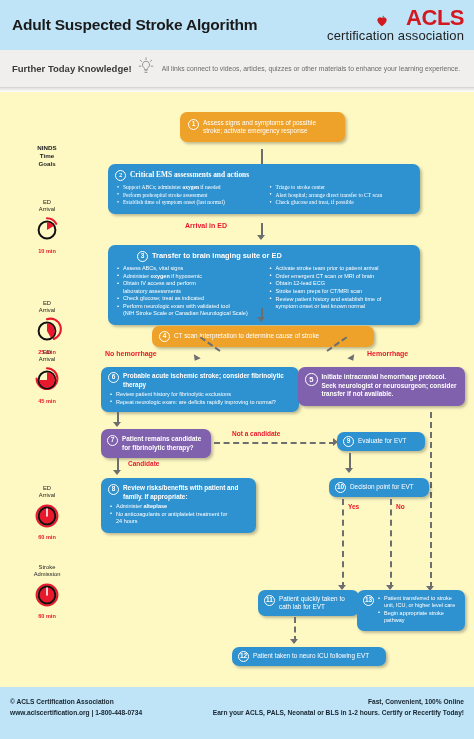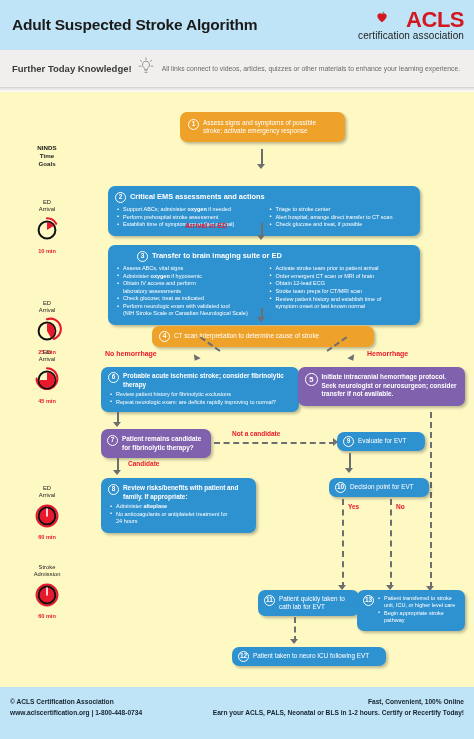--- a/index.html
+++ b/index.html
@@ -14,25 +14,25 @@
 
   
   .header {
     position:absolute; left:0; top:0; width:474px; height:50px;
     background:#bfe4f7;
     display:flex; align-items:center; justify-content:space-between;
     padding:0 10px 0 12px;
   }
   .header-title { font-size:15.5px; font-weight:bold; color:#1a1a1a; letter-spacing:-0.2px; }
   .logo { display:flex; flex-direction:column; align-items:flex-end; line-height:1; }
-  .logo-row { display:flex; align-items:flex-start;gap:16px; }
+  .logo-row { display:flex; align-items:flex-end;gap:16px; }
   .heart { width:14px; height:14px; position:relative; margin-right:1px; }
   .heart svg { display:block; }
   .logo-acls { font-size:22px; font-weight:bold; color:#d31820; letter-spacing:-0.5px; line-height:20px; }
-  .logo-sub { font-size:10px; color:#222; margin-top:1px; letter-spacing:0.1px; }
+  .logo-sub { font-size:13px; color:#222; margin-top:1px; letter-spacing:0.1px; }
 
   
   .kbar {
     position:absolute; left:0; top:50px; width:474px; height:38px;
     background:#f0efed; border-bottom:1px solid #d8d6d2;
     display:flex; align-items:center; padding-left:12px;
   }
   .kbar-title { font-size:9.5px; font-weight:bold; color:#3a3a3a; }
   .bulb { margin:0 8px 0 6px; }
   .kbar-text { font-size:6.8px; color:#6a6a6a; }
@@ -221,21 +221,21 @@
 
     <div class="box orange" style="left:180px; top:20px; width:165px; padding:7px 9px 7px 8px;">
       <div class="box-head">
         <span class="num">1</span>
         <span class="box-plain">Assess signs and symptoms of possible stroke; activate emergency response</span>
       </div>
     </div>
     <div class="conn" style="left:261px; top:57px; width:2px; height:16px;"></div>
     <div class="arrowhead" style="left:257px; top:72px;"></div>
 
-    <div class="box blue" style="left:108px; top:94px; width:312px; padding:6px 8px 7px 7px;">
+    <div class="box blue" style="left:108px; top:72px; width:312px; padding:6px 8px 7px 7px;font-family:Liberation Serif, serif;">
       <div class="box-head" style="margin-bottom:3px;">
         <span class="num">2</span>
         <span class="box-title">Critical EMS assessments and actions</span>
       </div>
       <div class="cols" style="padding-left:2px;">
         <div>
           <ul class="blist">
             <li>Support ABCs; administer <b>oxygen</b> if needed</li>
             <li>Perform prehospital stroke assessment</li>
             <li>Establish time of symptom onset (last normal)</li>

